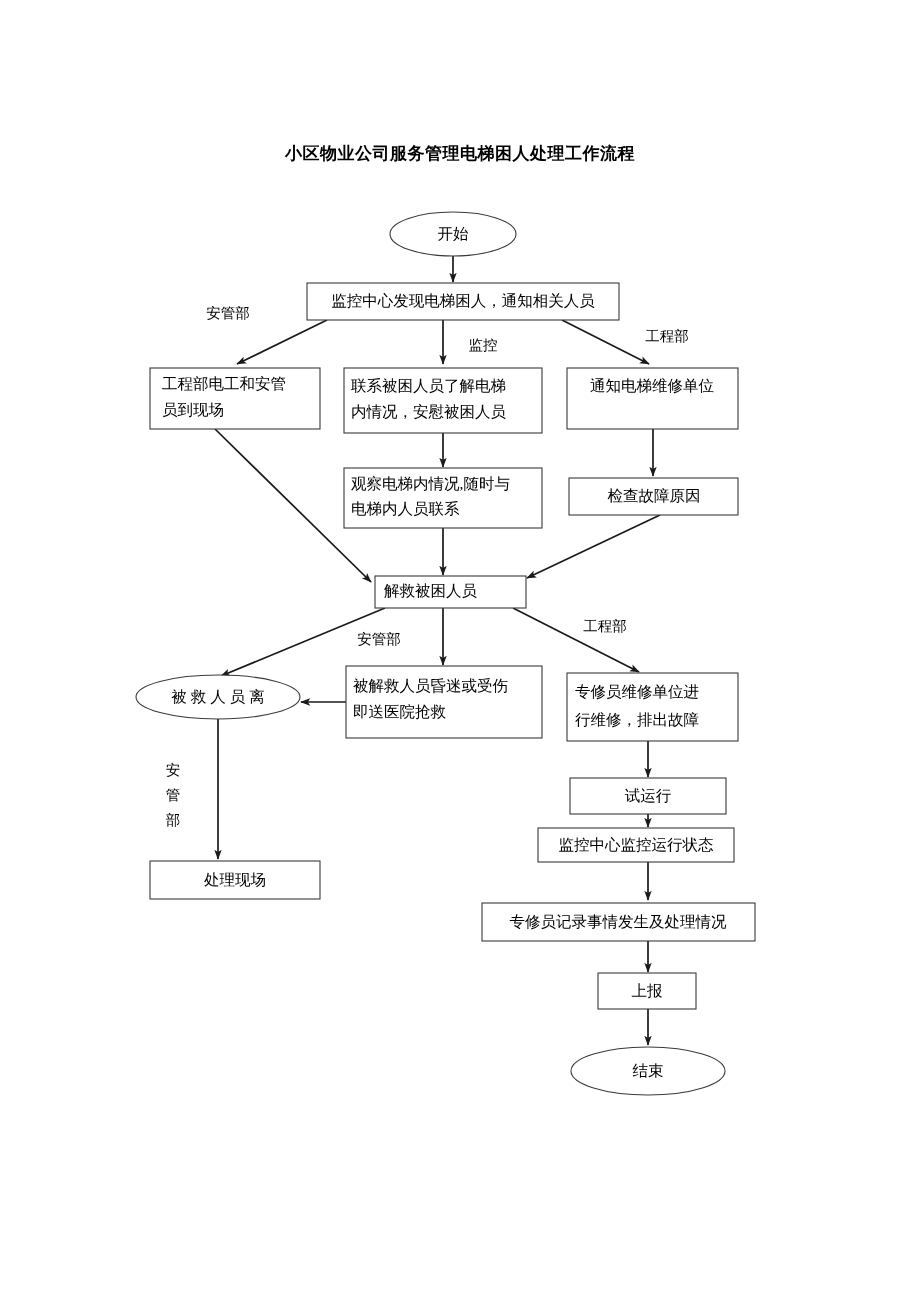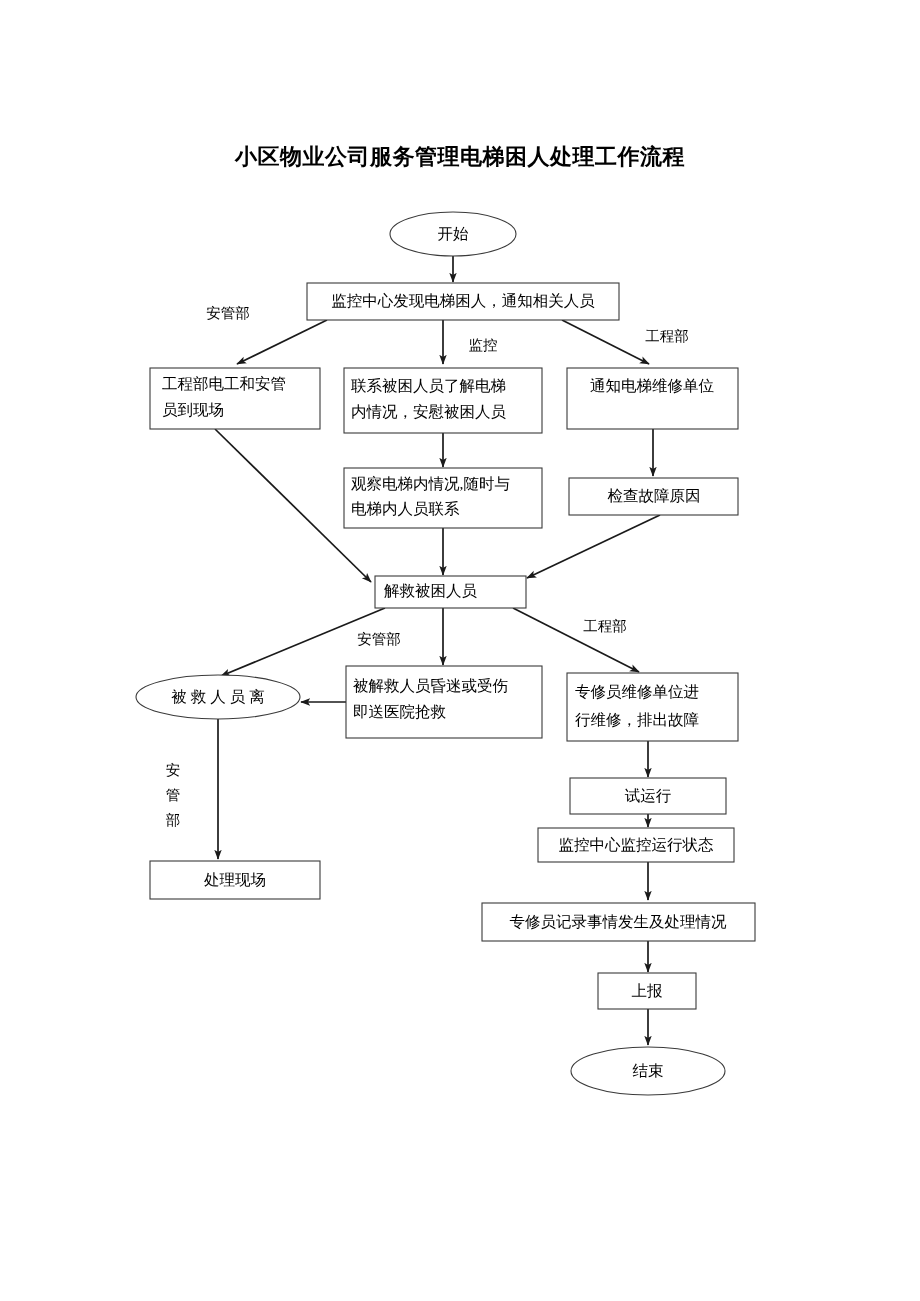--- a/index.html
+++ b/index.html
@@ -20,21 +20,21 @@
     width: 920px;
     height: 1301px;
     background: #ffffff;
   }
   .doc-title {
     position: absolute;
     left: 0;
     top: 142px;
     width: 920px;
     text-align: center;
-    font-size: 22px;
+    font-size: 17px;
     font-weight: bold;
     color: #000000;
     letter-spacing: 0.5px;
     font-family: "Liberation Serif", "DejaVu Serif", serif;
   }
   svg.flow {
     position: absolute;
     left: 0;
     top: 0;
     width: 920px;

